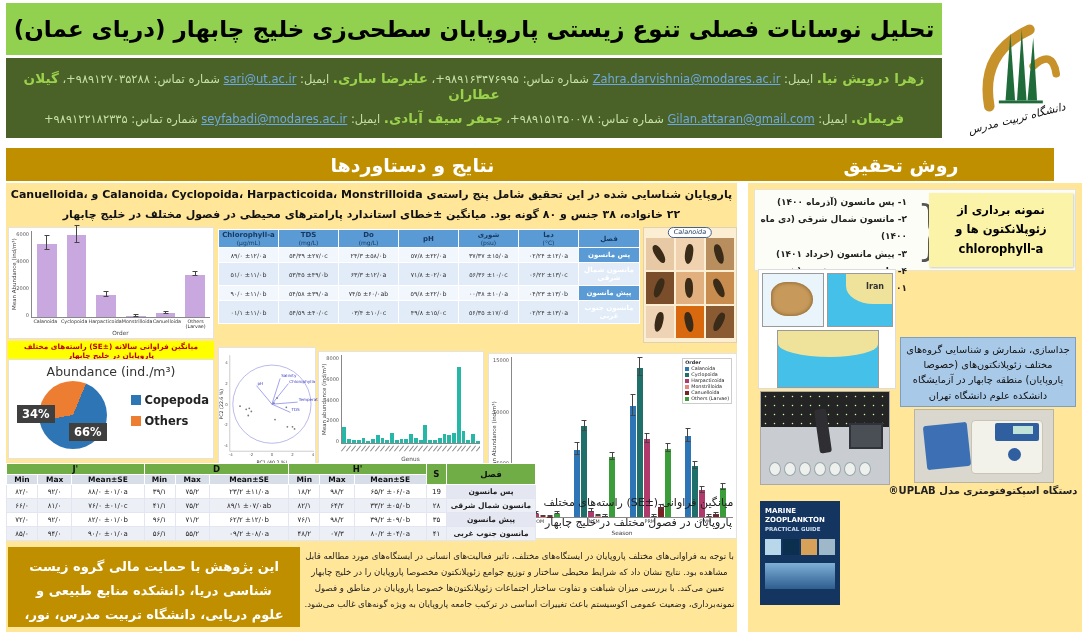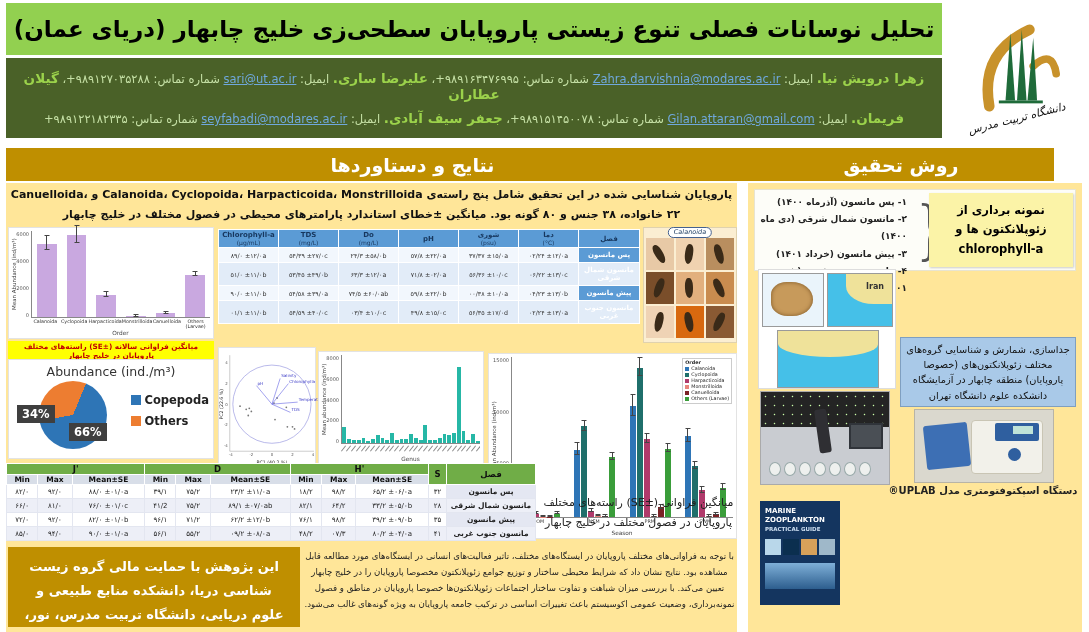--- a/index.html
+++ b/index.html
@@ -691,28 +691,28 @@
             <tr>
               <td>۸۲/۰</td>
               <td>۹۲/۰</td>
               <td>۸۸/۰ ±۰۱/۰a</td>
               <td>۳۹/۱</td>
               <td>۷۵/۲</td>
               <td>۲۳/۲ ±۱۱/۰a</td>
               <td>۱۸/۲</td>
               <td>۹۸/۲</td>
               <td>۶۵/۲ ±۰۶/۰a</td>
-              <td>۳۲</td>
+              <td>19</td>
               <td class="season">پس مانسون</td>
             </tr>
             <tr class="alt">
               <td>۶۶/۰</td>
               <td>۸۱/۰</td>
               <td>۷۶/۰ ±۰۱/۰c</td>
-              <td>۴۱/2</td>
+              <td>۴۱/۱</td>
               <td>۷۵/۲</td>
               <td>۸۹/۱ ±۰۷/۰ab</td>
               <td>۸۲/۱</td>
               <td>۶۴/۲</td>
               <td>۳۳/۲ ±۰۵/۰b</td>
               <td>۲۸</td>
               <td class="season">مانسون شمال شرقی</td>
             </tr>
             <tr>
               <td>۷۲/۰</td>

